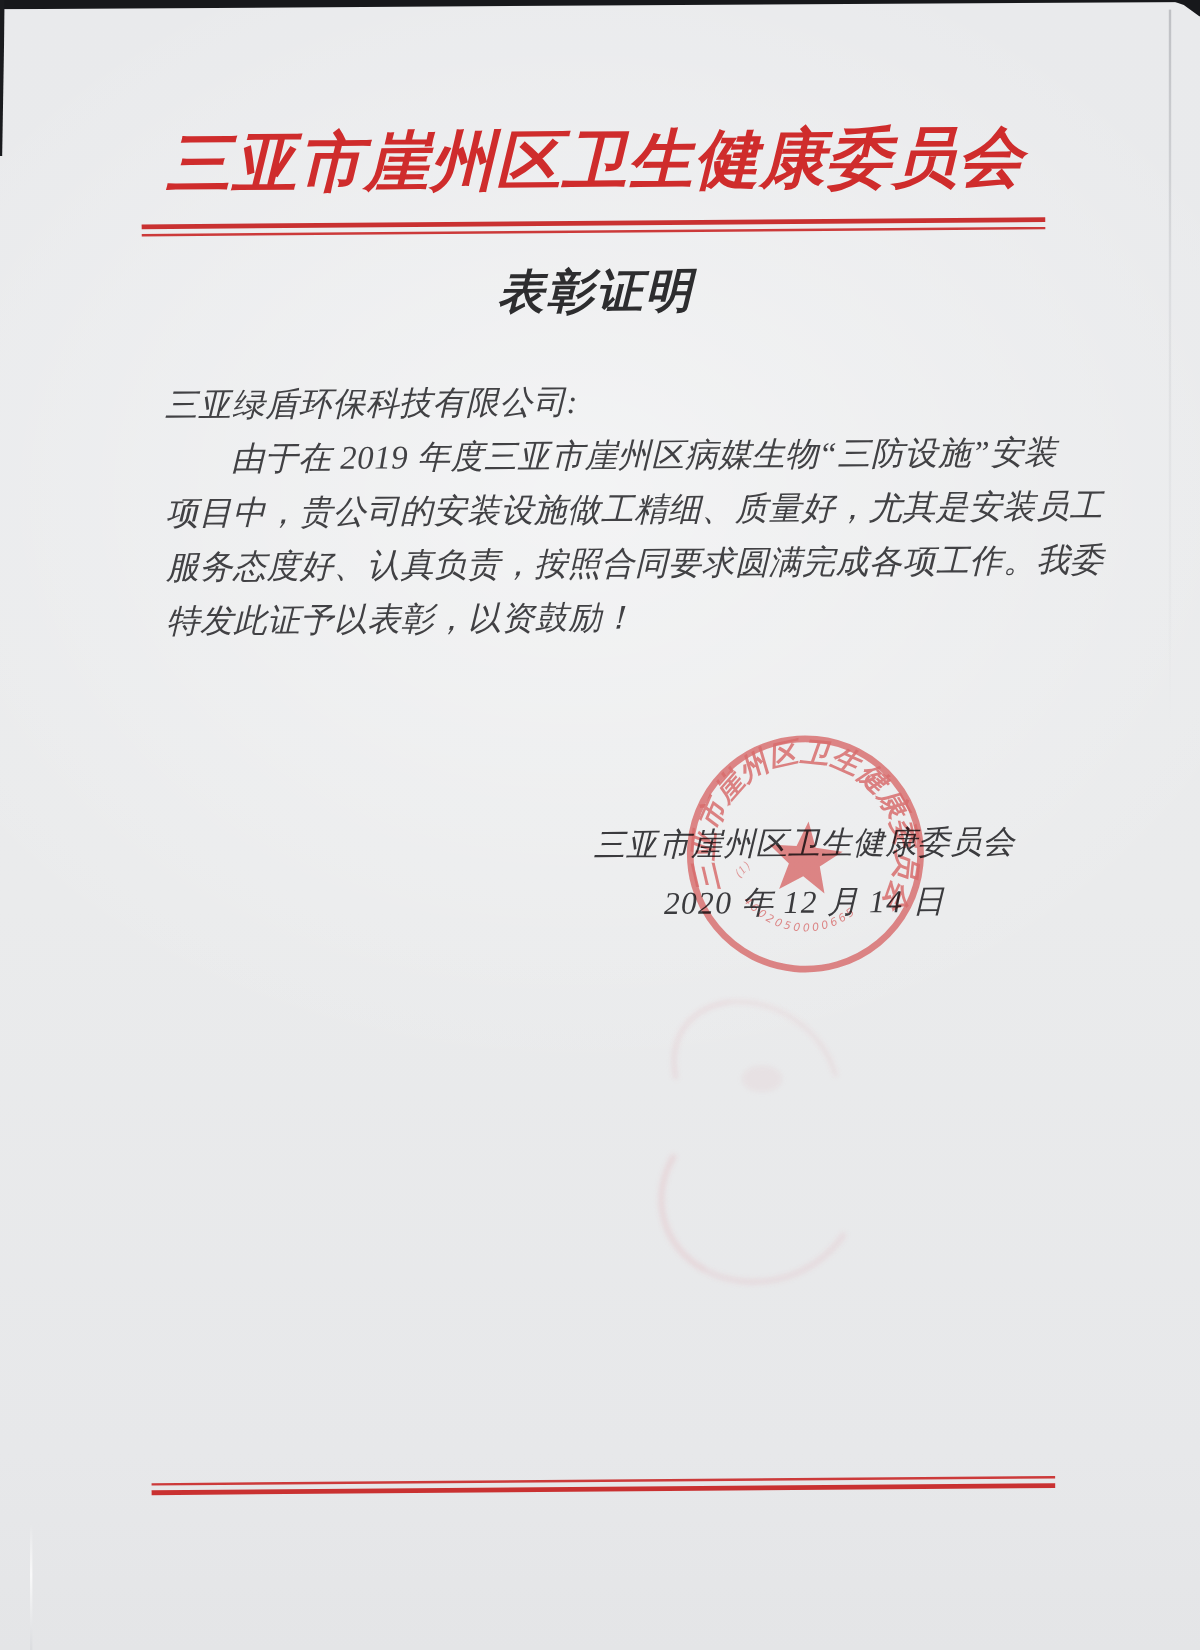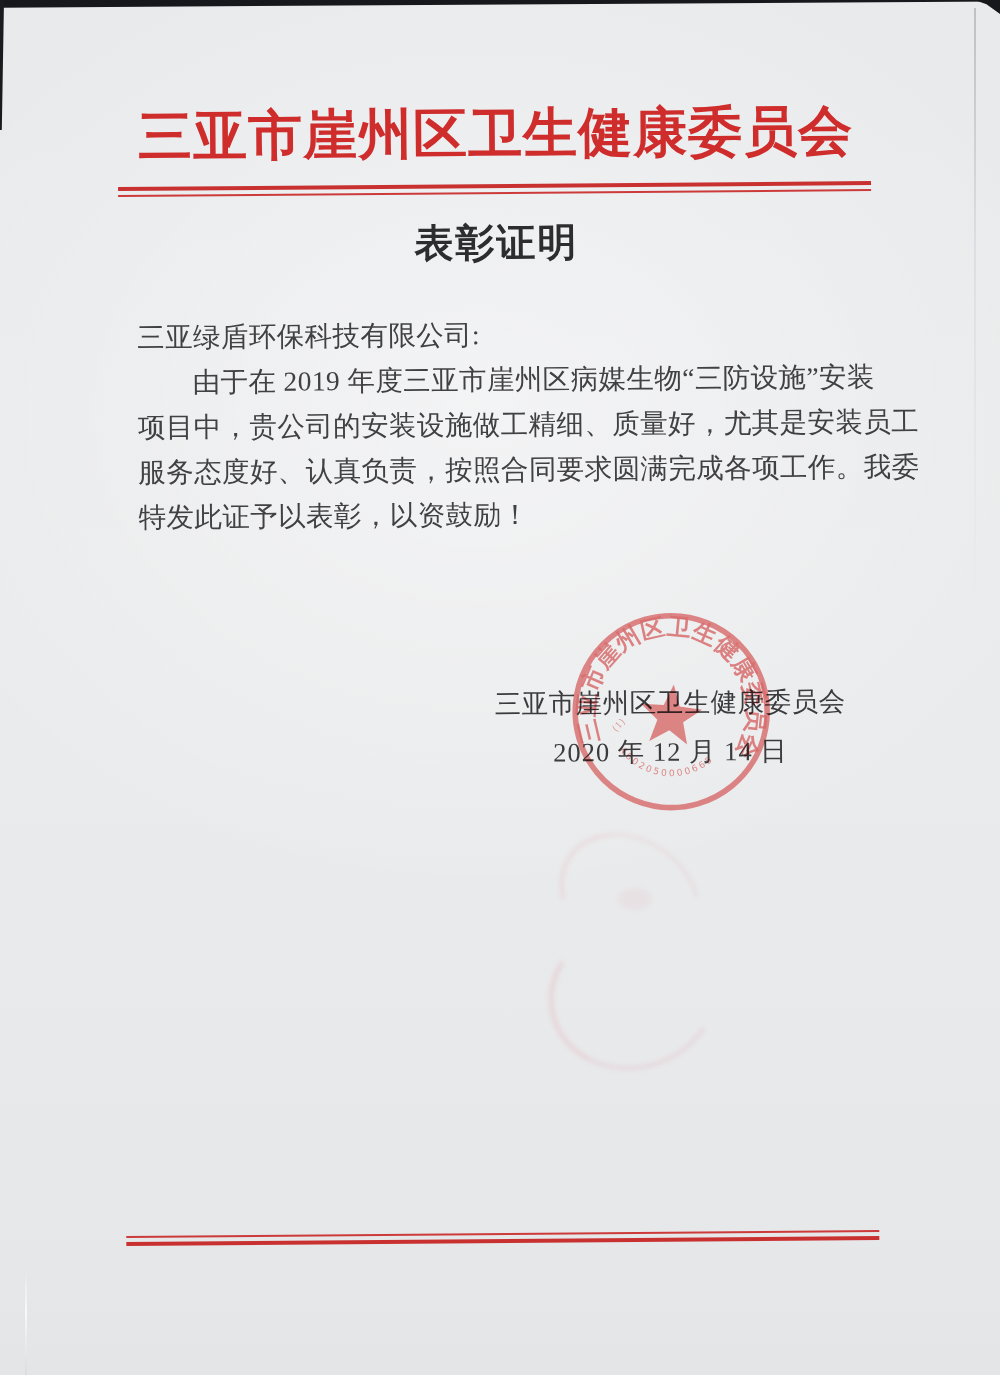--- a/index.html
+++ b/index.html
@@ -1,19 +1,19 @@
 <!DOCTYPE html>
 <html><head>
 <meta charset="utf-8">
 <style>
   * { margin:0; padding:0; box-sizing:border-box; }
   html,body { width:1000px; height:1375px; }
   body { font-family:"Liberation Serif","DejaVu Serif",serif; background:#101113; overflow:hidden; }
 
-  .scan { position:relative; width:1000px; height:1375px; background:#101113; }
+  .scan { position:relative; width:1000px; height:1375px; background:#101113;font-style:italic; }
 
   .paper {
     position:absolute; inset:0;
     background:
       radial-gradient(ellipse 900px 700px at 48% 30%, rgba(255,255,255,0.45), rgba(255,255,255,0) 70%),
       linear-gradient(180deg, #e9eaec 0%, #eaebec 55%, #e7e8ea 88%, #e4e5e7 100%);
   }
   
   .edge-top    { position:absolute; left:0; top:0; width:1000px; height:9px; background:#17181b;
                  clip-path:polygon(0 0,100% 0,100% 18%,0 85%); }

